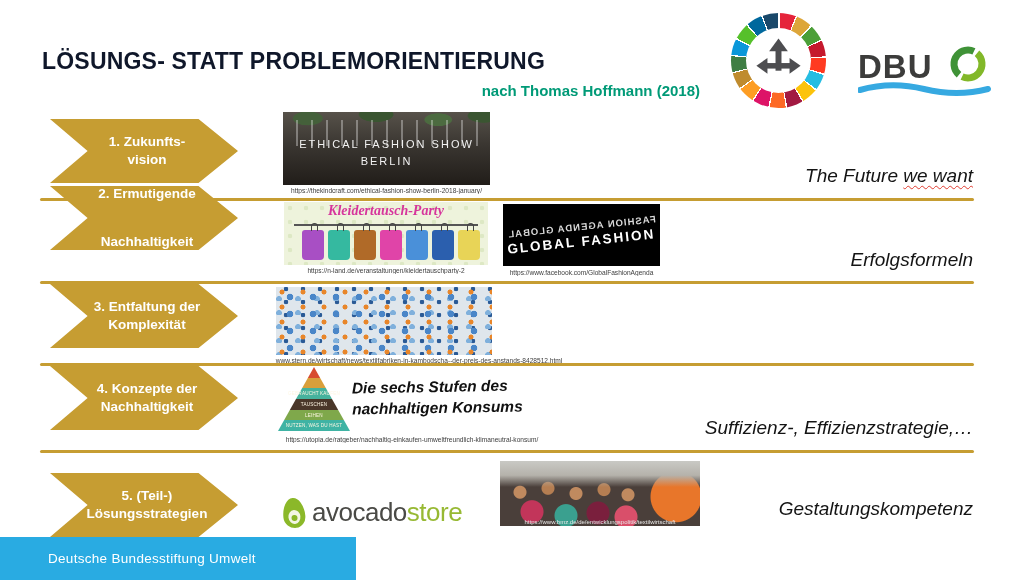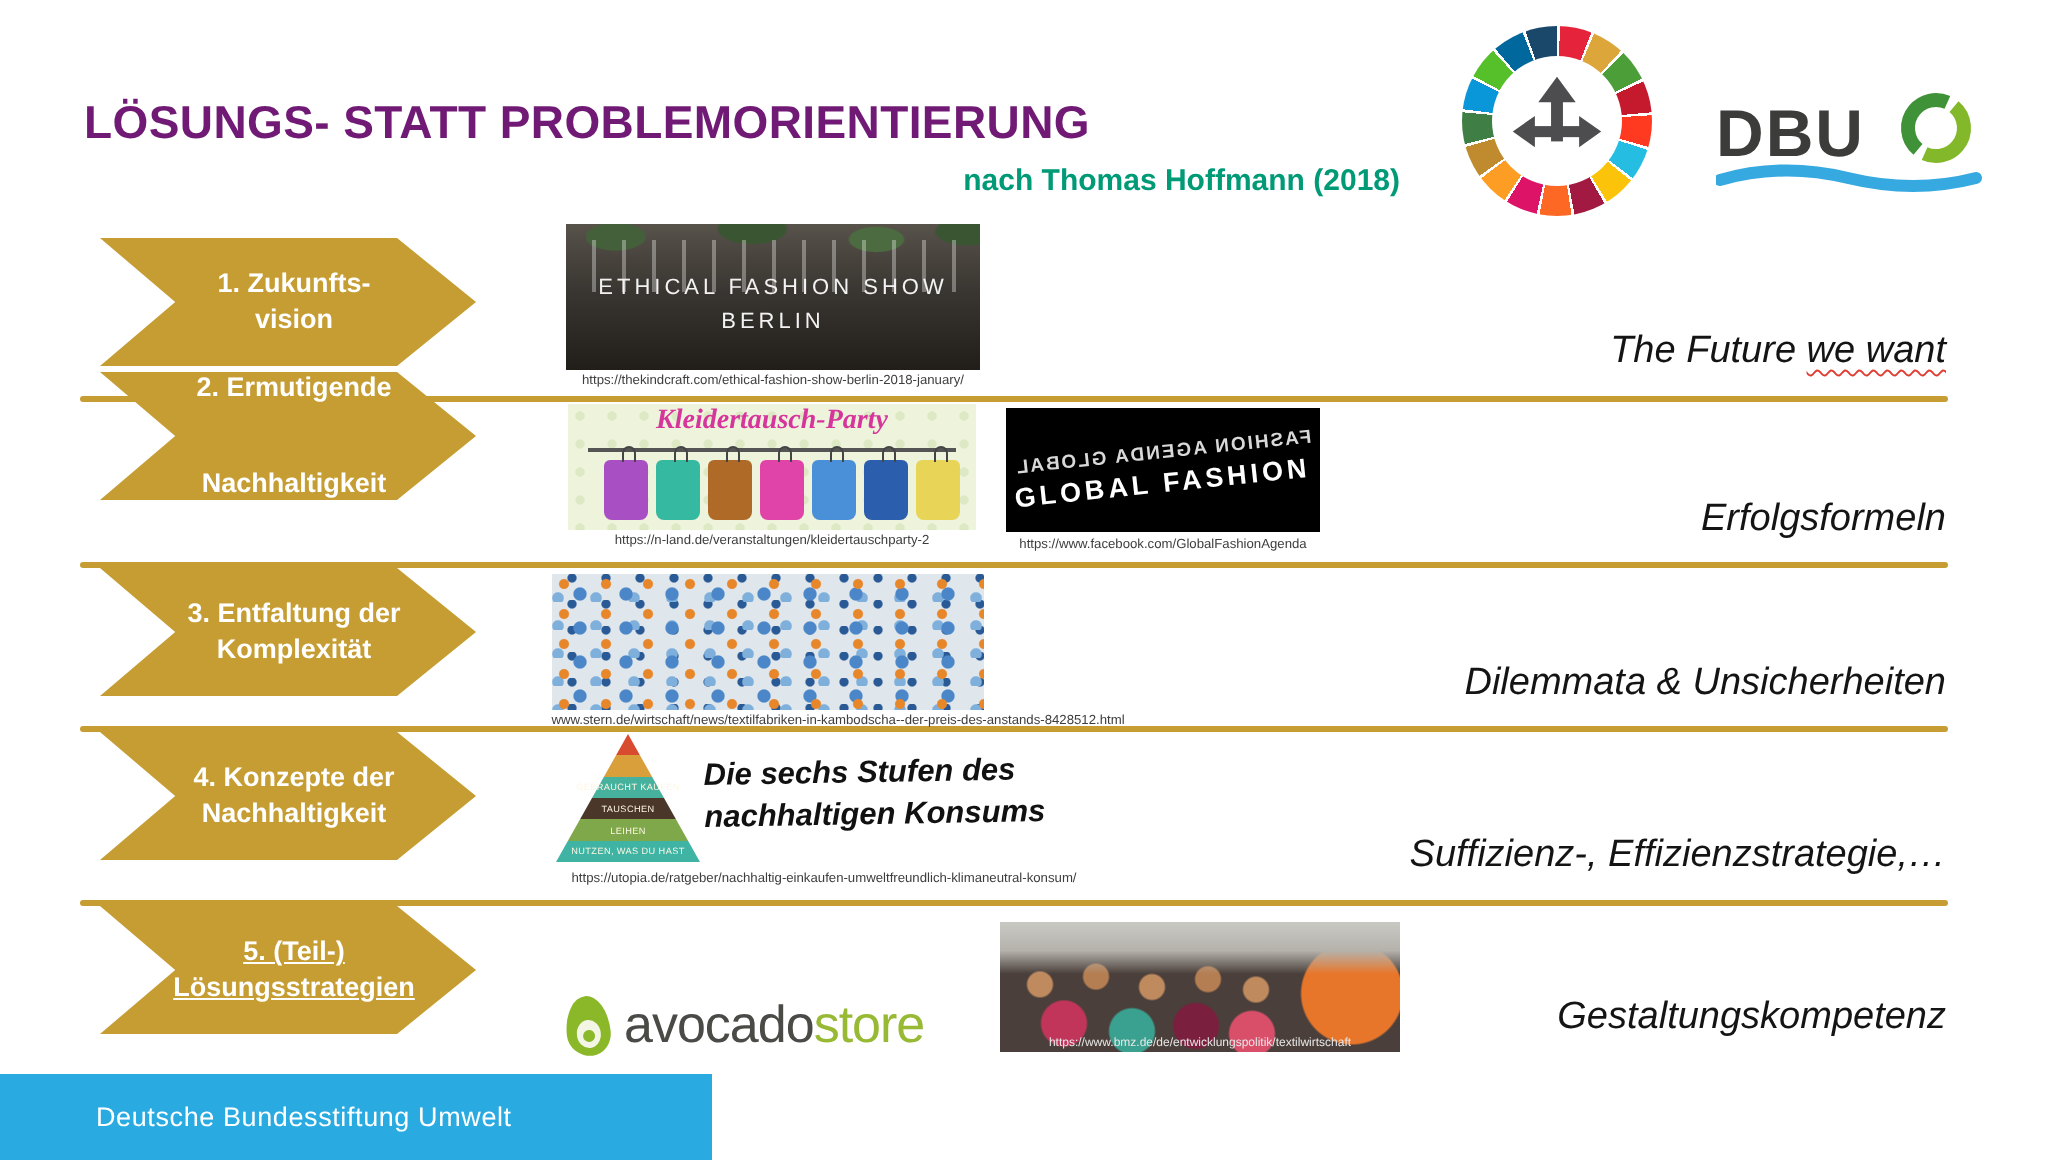--- a/index.html
+++ b/index.html
@@ -1,21 +1,21 @@
 <!DOCTYPE html>
 <html><head>
 <meta charset="utf-8">
 <style>
   html,body{margin:0;padding:0;background:#888;}
   .slide{
     position:relative;width:1023px;height:580px;background:#ffffff;
     font-family:"Liberation Sans",sans-serif;overflow:hidden;margin:0 auto;
   }
   
-  .title{position:absolute;left:42px;top:48px;font-size:23px;font-weight:bold;color:#701a75;letter-spacing:.2px;}
+  .title{position:absolute;left:42px;top:48px;font-size:23px;font-weight:bold;color:#0f172a;letter-spacing:.2px;}
   .subtitle{position:absolute;left:400px;top:82px;width:300px;text-align:right;font-size:15px;font-weight:bold;color:#009a77;}
   
   .sdg{position:absolute;left:731px;top:13px;width:95px;height:95px;border-radius:50%;}
   .sdg .hole{position:absolute;inset:15px;background:#fff;border-radius:50%;}
   .sdg svg{position:absolute;inset:22px;}
   
   .dbu{position:absolute;left:858px;top:38px;width:135px;height:62px;}
   
   .chev{position:absolute;left:50px;width:188px;height:64px;background:#c69d32;
     clip-path:polygon(0 0,79% 0,100% 50%,79% 100%,0 100%,20% 50%);
@@ -147,21 +147,21 @@
     <span>Nachhaltigkeit</span>
   </div>
   <div class="chev" style="top:284px;">
     <span>3. Entfaltung der</span>
     <span>Komplexität</span>
   </div>
   <div class="chev" style="top:366px;text-align:right;">
     <span>4. Konzepte der</span>
     <span>Nachhaltigkeit</span>
   </div>
-  <div class="chev" style="top:453px;text-decoration:underline;">
+  <div class="chev" style="top:473px;">
     <span>5. (Teil-)</span>
     <span>Lösungsstrategien</span>
   </div>
 
   <div class="ethical">
     <div class="foliage"></div>
     <div class="icicles"></div>
     <div class="cap">
       <div>ETHICAL FASHION SHOW</div>
       <div>BERLIN</div>
@@ -234,21 +234,20 @@
     </div>
   </div>
   <div class="bmz">
     <div class="bmz-src">https://www.bmz.de/de/entwicklungspolitik/textilwirtschaft</div>
   </div>
 
   <div class="outcome" style="top:165px;">
     <span>The Future </span><span class="sq">we want</span>
   </div>
   <div class="outcome" style="top:249px;">Erfolgsformeln</div>
-  <div class="outcome" style="top:331px;">Dilemmata &amp; Unsicherheiten</div>
   <div class="outcome" style="top:417px;">Suffizienz-, Effizienzstrategie,…</div>
   <div class="outcome" style="top:498px;">Gestaltungskompetenz</div>
 
   <div class="footer">
     <span>Deutsche Bundesstiftung Umwelt</span>
   </div>
 
 </div>
 
 </body></html>

